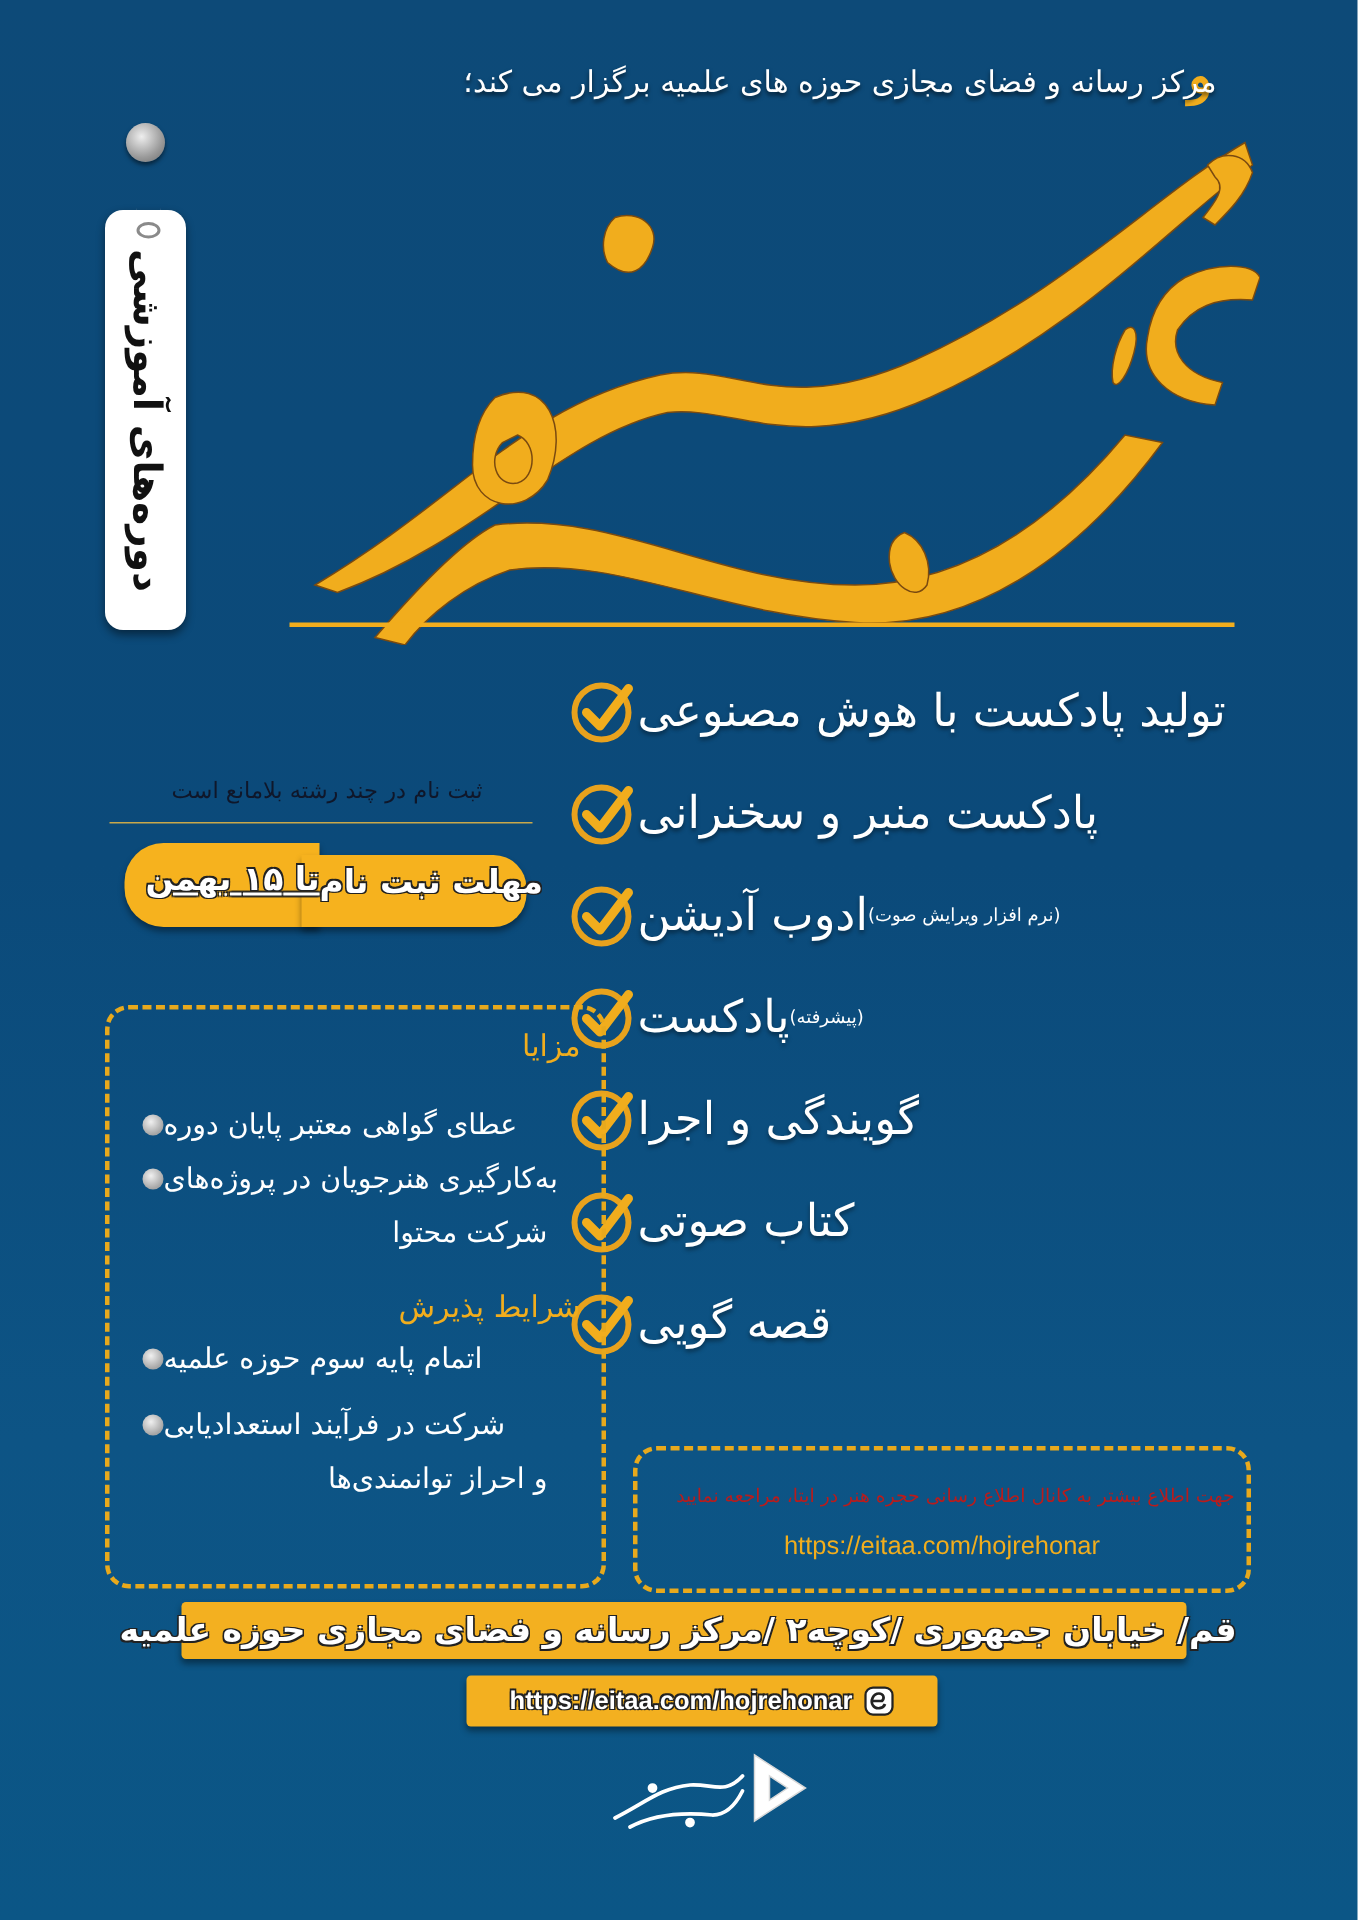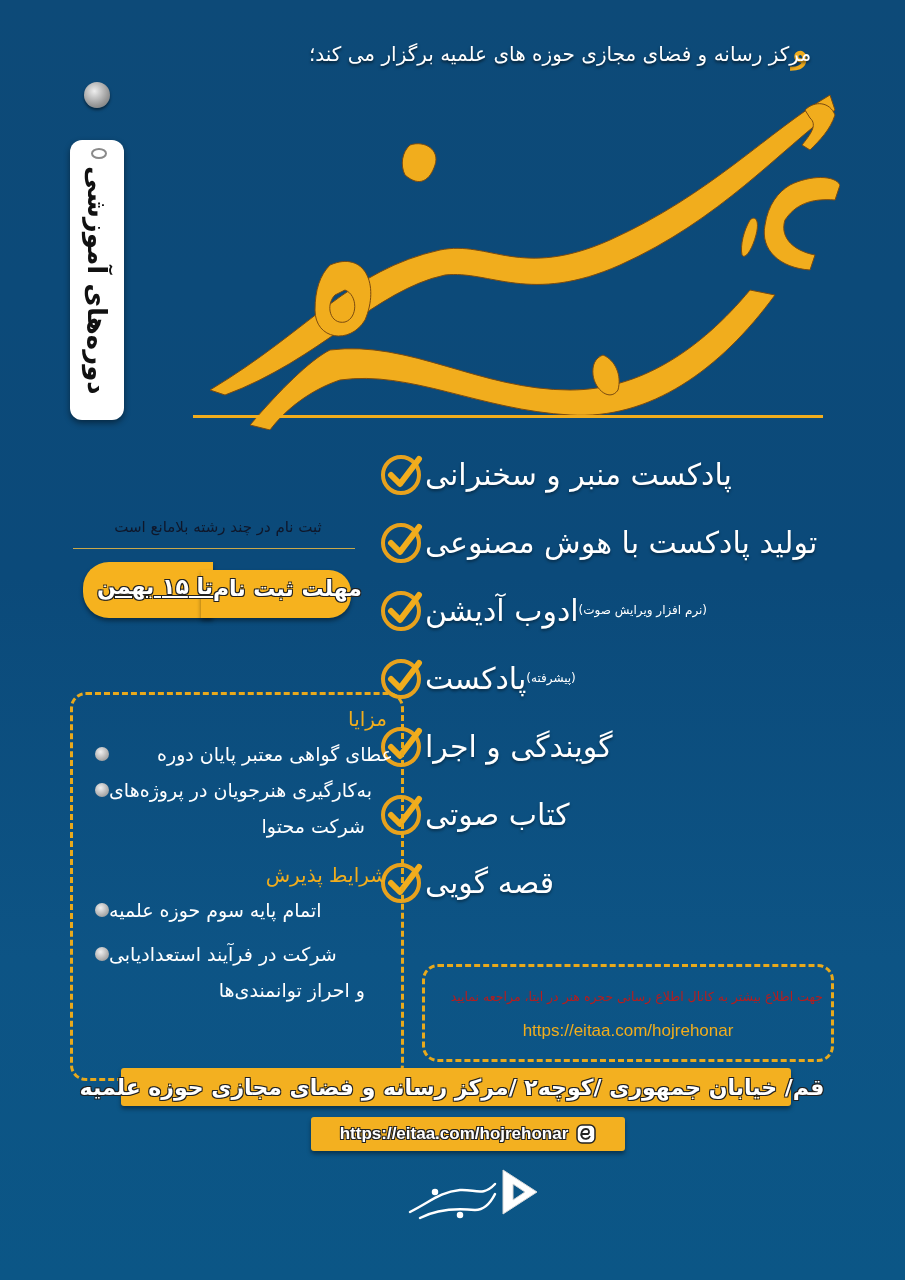--- a/index.html
+++ b/index.html
@@ -34,21 +34,21 @@
   .reg-rule{top:548px;left:73px;width:282px;height:1px;background:#c9a84a;}
   .deadline{top:562px;left:83px;width:270px;height:56px;}
   .deadline-left{position:absolute;left:0;top:0;width:130px;height:56px;background:#f6b21e;border-radius:26px 0 0 26px;
     box-shadow:0 3px 4px rgba(0,0,0,.4);}
   .deadline-right{position:absolute;left:118px;top:8px;width:150px;height:48px;background:#f6b21e;border-radius:0 22px 22px 0;
     box-shadow:0 3px 4px rgba(0,0,0,.4);}
   .deadline-text{position:absolute;font-size:22px;font-weight:bold;color:#fff;
     text-shadow:-1px -1px 0 #222,1px -1px 0 #222,-1px 1px 0 #222,1px 1px 0 #222;white-space:nowrap;}
   
   .box{border:3px dashed #e8a91c;border-radius:16px;}
-  .benefits{top:692px;left:70px;width:328px;height:383px;}
+  .benefits{top:670px;left:70px;width:328px;height:383px;}
   .section-title{font-size:20px;color:#f1ad1d;text-align:right;}
   .bullet-line{display:flex;flex-direction:row-reverse;align-items:center;font-size:19px;color:#fff;white-space:nowrap;}
   .dot{width:14px;height:14px;border-radius:50%;flex:none;margin-left:8px;
     background:radial-gradient(circle at 40% 35%,#f0f0f0,#a5a5a5 70%);}
   .cont{font-size:19px;color:#fff;text-align:right;white-space:nowrap;}
   
   .info{top:964px;left:422px;width:406px;height:92px;}
   .info-text{position:absolute;top:22px;right:8px;font-size:12.5px;color:#b91c1c;white-space:nowrap;direction:rtl;}
   .info-url{position:absolute;top:54px;left:0;width:100%;text-align:center;font-size:17px;color:#f1ad1d;font-family:"Liberation Sans",sans-serif;}
   
@@ -85,29 +85,29 @@
   </g>
 </svg>
 <div class="abs baseline"></div>
 
 <div class="abs courses rtl">
   <div class="course">
     <svg class="check" viewBox="0 0 46 46">
         <circle cx="22" cy="24" r="18" fill="none" stroke="#e8a21d" stroke-width="4"></circle>
         <path d="M12 24 L21 33 L40 8" fill="none" stroke="#f1ad1d" stroke-width="6" stroke-linecap="round" stroke-linejoin="round"></path>
       </svg>
+    <span class="course-label">تولید پادکست با هوش مصنوعی</span>
+    <span class="course-note"></span>
+  </div>
+  <div class="course">
+    <svg class="check" viewBox="0 0 46 46">
+        <circle cx="22" cy="24" r="18" fill="none" stroke="#e8a21d" stroke-width="4"></circle>
+        <path d="M12 24 L21 33 L40 8" fill="none" stroke="#f1ad1d" stroke-width="6" stroke-linecap="round" stroke-linejoin="round"></path>
+      </svg>
     <span class="course-label">پادکست منبر و سخنرانی</span>
-    <span class="course-note"></span>
-  </div>
-  <div class="course">
-    <svg class="check" viewBox="0 0 46 46">
-        <circle cx="22" cy="24" r="18" fill="none" stroke="#e8a21d" stroke-width="4"></circle>
-        <path d="M12 24 L21 33 L40 8" fill="none" stroke="#f1ad1d" stroke-width="6" stroke-linecap="round" stroke-linejoin="round"></path>
-      </svg>
-    <span class="course-label">تولید پادکست با هوش مصنوعی</span>
     <span class="course-note"></span>
   </div>
   <div class="course">
     <svg class="check" viewBox="0 0 46 46">
         <circle cx="22" cy="24" r="18" fill="none" stroke="#e8a21d" stroke-width="4"></circle>
         <path d="M12 24 L21 33 L40 8" fill="none" stroke="#f1ad1d" stroke-width="6" stroke-linecap="round" stroke-linejoin="round"></path>
       </svg>
     <span class="course-label">ادوب آدیشن</span>
     <span class="course-note">(نرم افزار ویرایش صوت)</span>
   </div>
@@ -150,21 +150,21 @@
 <div class="abs deadline">
   <div class="deadline-left"></div>
   <div class="deadline-right"></div>
   <span class="deadline-text rtl" style="left:130px;top:14px;text-align:right;">مهلت ثبت نام</span>
   <span class="deadline-text rtl" style="left:14px;top:12px;text-decoration:underline;">تا ۱۵ بهمن</span>
 </div>
 
 <div class="abs box benefits rtl">
   <div style="padding:12px 14px 0 14px;">
     <div class="section-title">مزایا</div>
-    <div class="bullet-line" style="margin-top:12px;gap:48px;">
+    <div class="bullet-line" style="margin-top:30px;">
       <span class="dot"></span>
       <span>عطای گواهی معتبر پایان دوره</span>
     </div>
     <div class="bullet-line" style="margin-top:14px;">
       <span class="dot"></span>
       <span>به‌کارگیری هنرجویان در پروژه‌های</span>
     </div>
     <div class="cont" style="margin-top:14px;margin-right:22px;">شرکت محتوا</div>
 
     <div class="section-title" style="margin-top:26px;">شرایط پذیرش</div>

